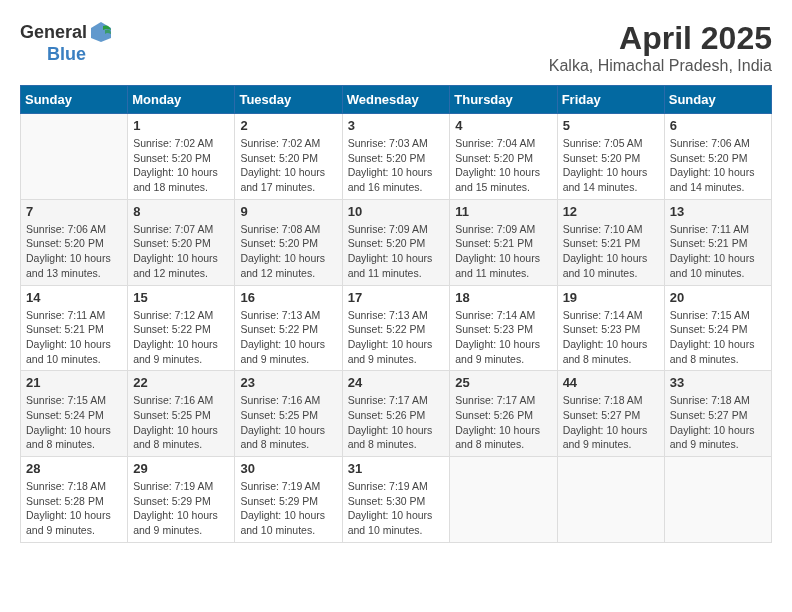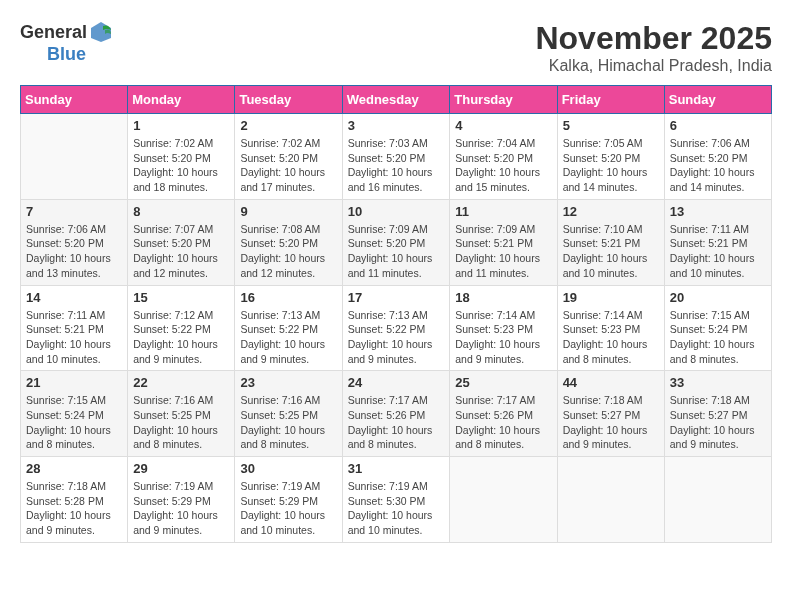--- a/index.html
+++ b/index.html
@@ -46,21 +46,21 @@
     .location-title {
       font-size: 16px;
       color: #555;
     }
     .calendar {
       width: 100%;
       border-collapse: collapse;
       border: 1px solid #ccc;
     }
     .calendar th {
-      background-color: #ec4899;
+      background-color: #0369a1;
       color: #fff;
       font-size: 13px;
       font-weight: bold;
       padding: 6px 4px;
       text-align: left;
       border: 1px solid #2a6aaa;
     }
     .calendar td {
       border: 1px solid #ddd;
       vertical-align: top;
@@ -101,21 +101,21 @@
           <path d="M14 6 Q20 4 22 10 Q18 8 14 10 Z" fill="#2a9d3f"></path>
           <path d="M16 10 Q22 8 22 14 Q18 12 16 14 Z" fill="#2a9d3f" opacity="0.7"></path>
         </svg>
       </div>
       <div>
         <span class="logo-text-blue" style="font-size:18px; font-weight:bold; color:#3a7fc1;">Blue</span>
       </div>
     </div>
   </div>
   <div class="title-area">
-    <div class="month-title">November 2025</div>
+    <div class="month-title">April 2025</div>
     <div class="location-title">Kalka, Himachal Pradesh, India</div>
   </div>
 </div>
 
 <table class="calendar">
   <thead>
     <tr id="calendar-header-row">
     <th>Sunday</th>
         <th>Monday</th>
         <th>Tuesday</th>

